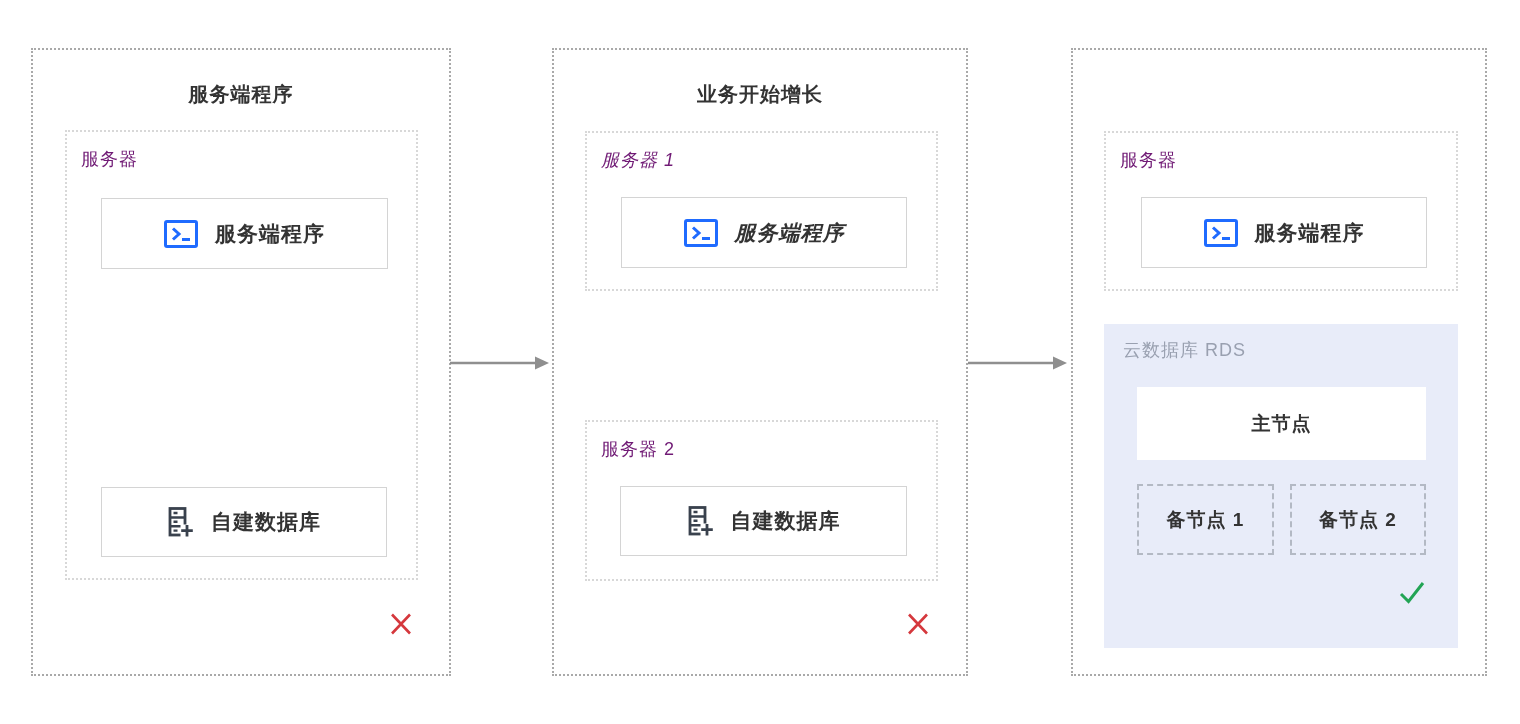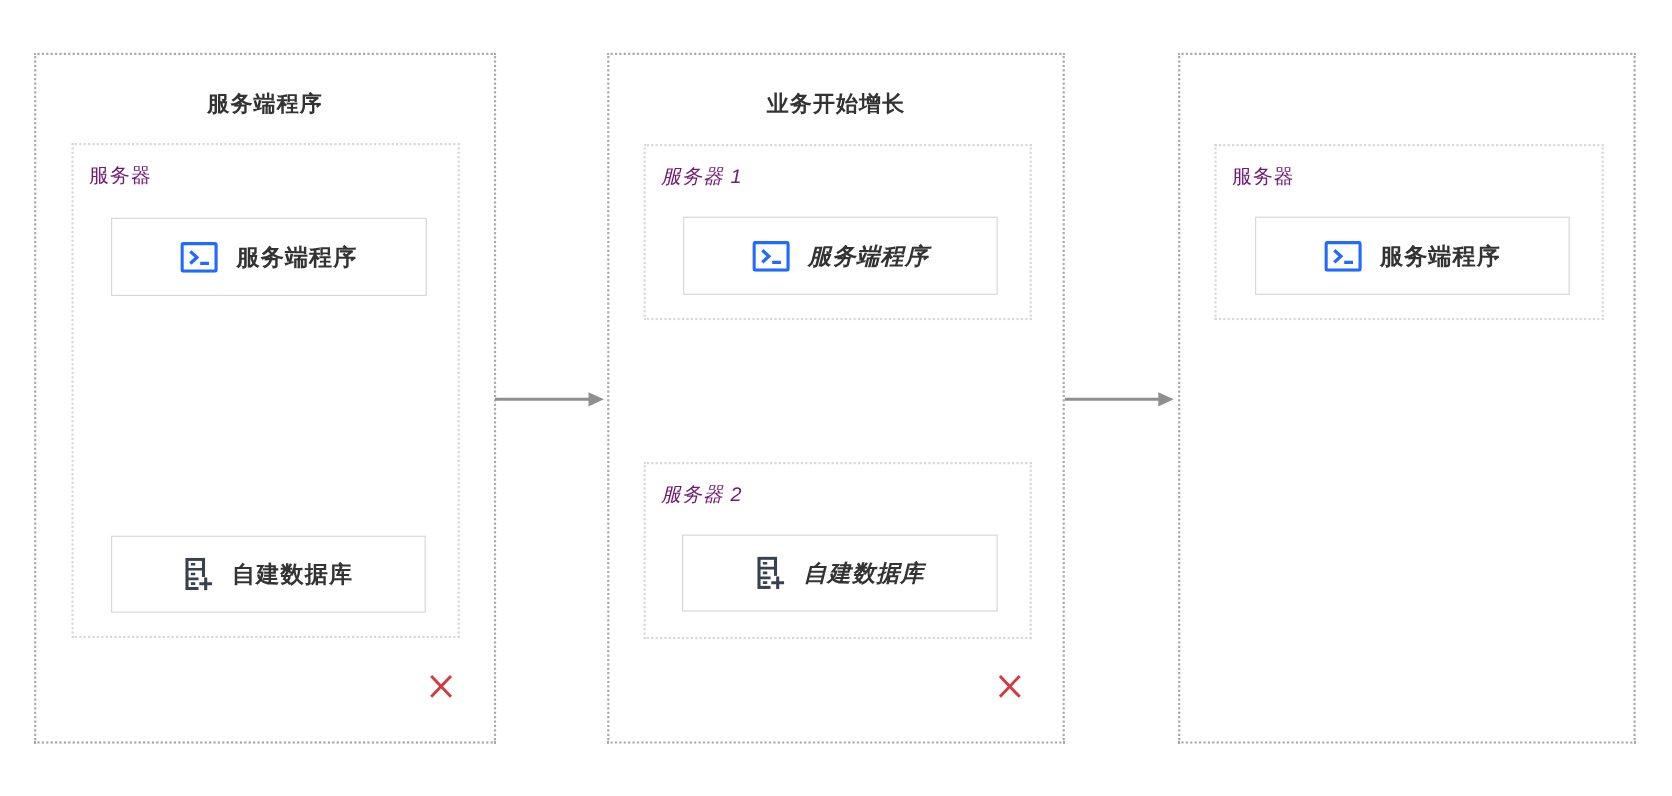--- a/index.html
+++ b/index.html
@@ -126,21 +126,21 @@
         <svg width="34" height="28" viewBox="0 0 34 28">
           <rect x="1.5" y="1.5" width="31" height="25" rx="1.5" fill="none" stroke="#1f6bff" stroke-width="3"></rect>
           <path d="M9 8.5 L15 14 L9 19.5" fill="none" stroke="#1f6bff" stroke-width="3"></path>
           <path d="M18 19.5 H26" fill="none" stroke="#1f6bff" stroke-width="3"></path>
         </svg>
       </span>
       <span>服务端程序</span>
     </div>
   </div>
 
-  <div class="server-box" style="left:31px; top:370px; width:353px; height:161px;font-style:italic;">
+  <div class="server-box" style="left:31px; top:370px; width:353px; height:161px;">
     <div class="server-label">服务器 2</div>
 
     <div class="item-box" style="left:33px; top:64px; width:287px; height:70px;">
       <span>
         <svg width="27" height="30" viewBox="0 0 27 30">
           <rect x="3" y="1.5" width="15" height="26.5" fill="none" stroke="#39414d" stroke-width="2.8"></rect>
           <path d="M3 10.5 H18 M3 19.3 H18" fill="none" stroke="#39414d" stroke-width="2.4"></path>
           <path d="M6.5 6 H10.5 M6.5 14.8 H10.5 M6.5 23.6 H10.5" fill="none" stroke="#39414d" stroke-width="2.4"></path>
           <rect x="13.5" y="17.5" width="13.5" height="12.5" fill="#ffffff"></rect>
           <path d="M20 18 V29.5 M14.2 23.7 H25.8" fill="none" stroke="#39414d" stroke-width="2.8"></path>
@@ -174,13 +174,33 @@
         <svg width="34" height="28" viewBox="0 0 34 28">
           <rect x="1.5" y="1.5" width="31" height="25" rx="1.5" fill="none" stroke="#1f6bff" stroke-width="3"></rect>
           <path d="M9 8.5 L15 14 L9 19.5" fill="none" stroke="#1f6bff" stroke-width="3"></path>
           <path d="M18 19.5 H26" fill="none" stroke="#1f6bff" stroke-width="3"></path>
         </svg>
       </span>
       <span>服务端程序</span>
     </div>
   </div>
 
+  <div class="rds-box">
+    <div class="rds-label">云数据库 RDS</div>
+
+    <div class="master-box">
+      <span>主节点</span>
+    </div>
+
+    <div class="replica-box" id="replica-1">
+      <span>备节点 1</span>
+    </div>
+    <div class="replica-box" id="replica-2">
+      <span>备节点 2</span>
+    </div>
+
+    <span class="status-check">
+      <svg width="28" height="26" viewBox="0 0 28 26">
+        <path d="M3 14 L10.5 21.5 L25 3" fill="none" stroke="#22a455" stroke-width="3"></path>
+      </svg>
+    </span>
+  </div>
 </div>
 
 </body></html>

